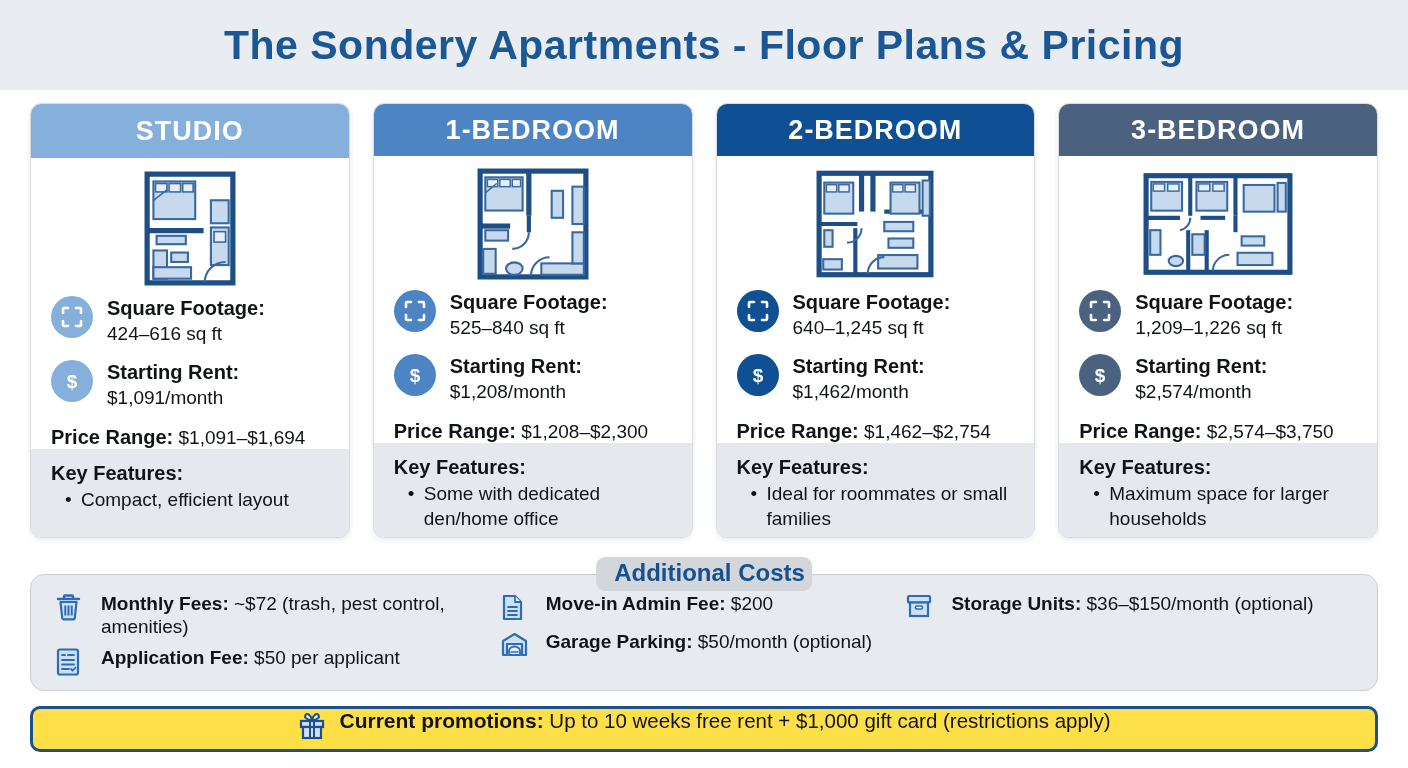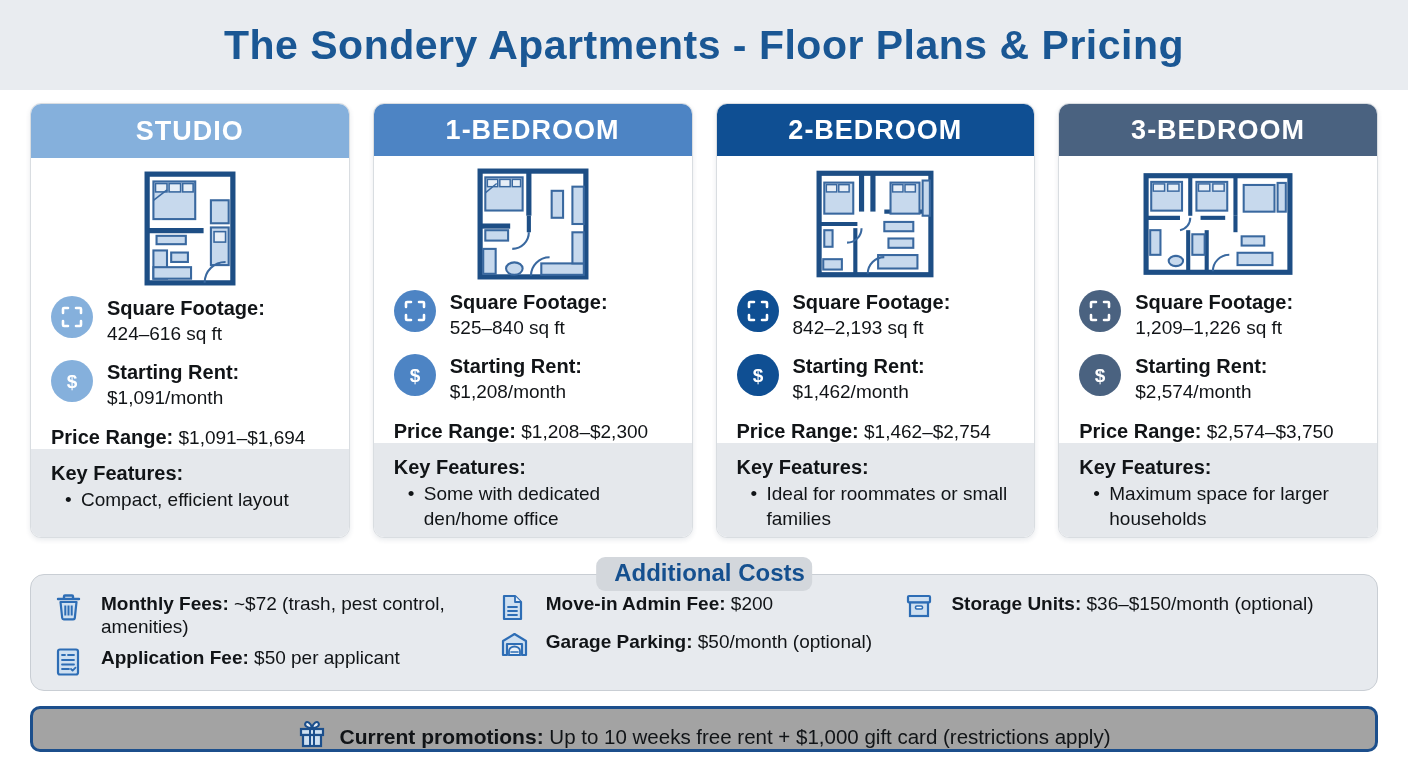--- a/index.html
+++ b/index.html
@@ -69,23 +69,23 @@
   .addl-col { display:flex; flex-direction:column; gap:8px; }
   .addl-col.c1 { width:455px; }
   .addl-col.c2 { width:415px; }
   .addl-col.c3 { width:460px; }
   .cost-item { display:flex; gap:16px; align-items:flex-start; }
   .cost-icon { width:30px; flex:0 0 30px; padding-top:1px; }
   .cost-text { font-size:19px; line-height:23px; }
   .cost-text b { font-size:19px; }
   
   .promo {
-    margin:15px 30px 0 30px; height:46px; background:#a3a3a3;
+    margin:15px 30px 0 30px; height:46px; background:#fde047;
     border:3px solid #1c4f8c; border-radius:10px;
-    display:flex; align-items:flex-end; justify-content:center; gap:12px;
+    display:flex; align-items:flex-start; justify-content:center; gap:12px;
   }
   .promo-text { font-size:20.5px; }
   .promo-text b { font-size:21px; }
   svg { display:block; }
 </style>
 </head>
 <body>
 
 <div class="title-band">
   <h1>The Sondery Apartments - Floor Plans &amp; Pricing</h1>
@@ -214,21 +214,21 @@
         <path d="M50 100 A 16 16 0 0 1 66 84" fill="none" stroke="#39689f" stroke-width="2"></path>
       </svg>
     </div>
     <div class="info-rows">
       <div class="info-row">
         <div class="info-icon" style="background: rgb(15, 79, 147);">
           <svg width="24" height="24" viewBox="0 0 24 24">
               <path d="M3 8 V4 a1 1 0 0 1 1-1 H8 M16 3 H20 a1 1 0 0 1 1 1 V8 M21 16 V20 a1 1 0 0 1 -1 1 H16 M8 21 H4 a1 1 0 0 1 -1-1 V16" fill="none" stroke="#ffffff" stroke-width="2.6" stroke-linecap="round"></path>
             </svg>
         </div>
-        <div class="info-text"><b>Square Footage:</b><br><span>842–2,193 sq ft</span></div>
+        <div class="info-text"><b>Square Footage:</b><br><span>640–1,245 sq ft</span></div>
       </div>
       <div class="info-row">
         <div class="info-icon" style="background: rgb(15, 79, 147);">
           <svg width="26" height="26" viewBox="0 0 26 26">
               <text x="13" y="19.5" text-anchor="middle" font-family="Liberation Sans, sans-serif" font-size="19" font-weight="bold" fill="#ffffff">$</text>
             </svg>
         </div>
         <div class="info-text"><b>Starting Rent:</b><br><span>$1,462/month</span></div>
       </div>
     </div>

